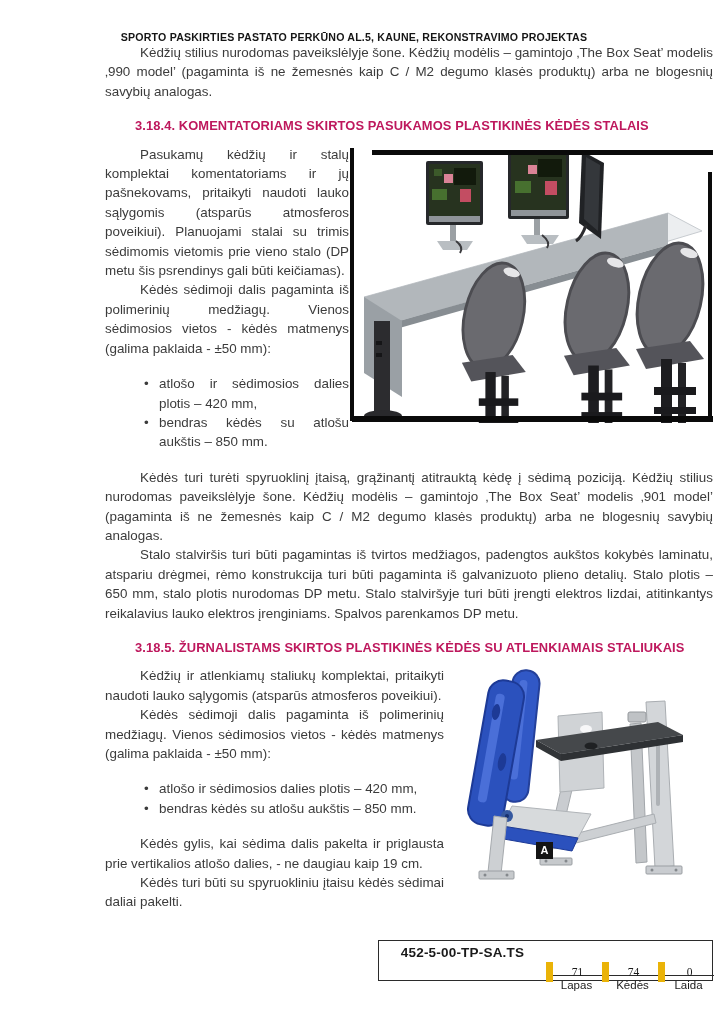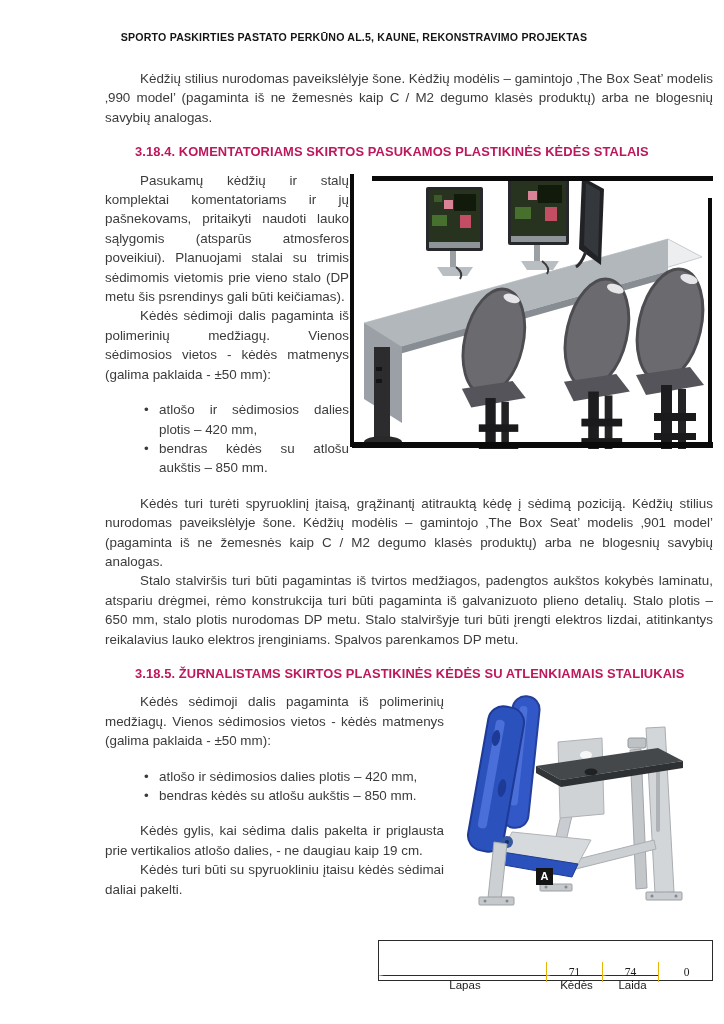--- a/index.html
+++ b/index.html
@@ -9,21 +9,21 @@
     font-family:"Liberation Sans", sans-serif;
     color:#3b3b3b;
   }
   .header-title {
     position:absolute; top:31px; left:0; width:708px;
     text-align:center; font-size:10.6px; font-weight:700;
     letter-spacing:0.2px; color:#151515;
     font-stretch:condensed;
   }
   .content {
-    position:absolute; left:105px; top:69px; width:608px;
+    position:absolute; left:105px; top:43px; width:608px;
     font-size:13.4px; line-height:19.4px; text-align:justify;
     hyphens:none;
   }
   .para { margin:0; text-indent:35px; }
   .section-heading {
     margin:15px 0 9px 0; padding-left:30px; text-align:left; text-indent:0;
     font-size:12.9px; font-weight:700; color:#be185d; letter-spacing:0.1px;
   }
   ul.spec-list { list-style:none; margin:16px; padding:0; }
   ul.spec-list li { position:relative; padding-left:38px; margin:0; }
@@ -63,21 +63,21 @@
   .ft-doc {
     grid-row:1 / span 2; grid-column:1;
     font-size:13.5px; font-weight:700; padding-top:4px;
     letter-spacing:0.2px;
   }
   .ft-label {
     border-left:5px solid #c4b5fd; border-bottom:1px solid #2b2b2b;
     font-size:11.5px; line-height:20px;margin-top:34px;
   }
   .ft-value {
-    border-left:1px solid #eab308;
+    border-left:7px solid #eab308;
     font-family:"Liberation Serif", serif; font-size:11.5px; line-height:20px;
   }
   .clear { clear:both; }
   svg { display:block; }
 </style>
 </head>
 <body>
 
 <div class="page">
 
@@ -231,33 +231,35 @@
             <circle cx="57" cy="150" r="2" fill="#17306e"></circle>
             <polygon points="44,150 57,152 51,208 38,206" fill="#cdd0d3" stroke="#a6aaae" stroke-width="1"></polygon>
             <rect x="29" y="205" width="35" height="8" rx="1" fill="#c6c9cc" stroke="#9b9fa3" stroke-width="1"></rect>
             <circle cx="35" cy="209" r="1.5" fill="#84888c"></circle>
             <circle cx="57" cy="209" r="1.5" fill="#84888c"></circle>
           </g>
         </svg>
         <div class="seat-badge">A</div>
       </div>
 
+      <p class="para">Kėdžių ir atlenkiamų staliukų komplektai, pritaikyti naudoti lauko sąlygomis (atsparūs atmosferos poveikiui).</p>
       <p class="para">Kėdės sėdimoji dalis pagaminta iš polimerinių medžiagų. Vienos sėdimosios vietos - kėdės matmenys (galima paklaida - ±50 mm):</p>
       <ul class="spec-list">
         <li><span>atlošo ir sėdimosios dalies plotis – 420 mm,</span></li>
         <li><span>bendras kėdės su atlošu aukštis – 850 mm.</span></li>
       </ul>
       <p class="para">Kėdės gylis, kai sėdima dalis pakelta ir priglausta prie vertikalios atlošo dalies, - ne daugiau kaip 19 cm.</p>
       <p class="para">Kėdės turi būti su spyruokliniu įtaisu kėdės sėdimai daliai pakelti.</p>
       <div class="clear"></div>
     </div>
 
   </div>
 
   <div class="footer-table">
+    <div class="ft-doc">452-5-00-TP-SA.TS</div>
     <div class="ft-label">Lapas</div>
     <div class="ft-label">Kėdės</div>
     <div class="ft-label">Laida</div>
     <div class="ft-value" style="grid-column:2;">71</div>
     <div class="ft-value">74</div>
     <div class="ft-value">0</div>
   </div>
 
 </div>
 

